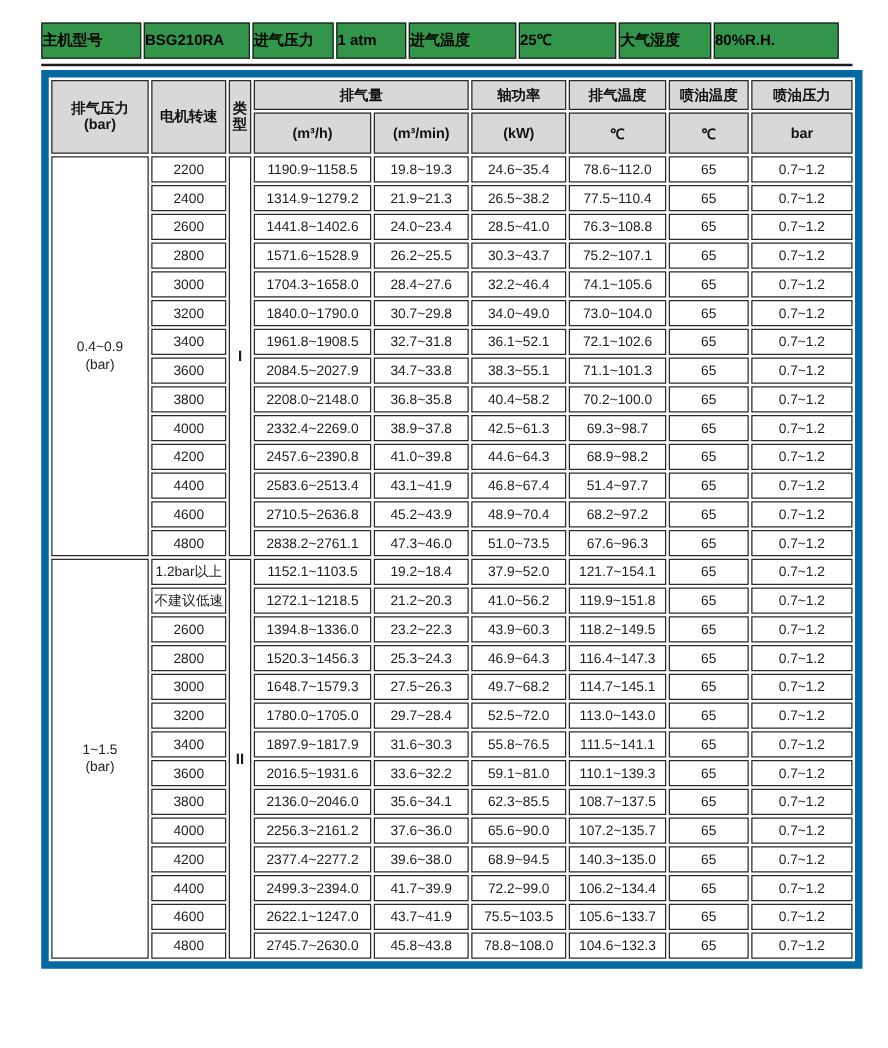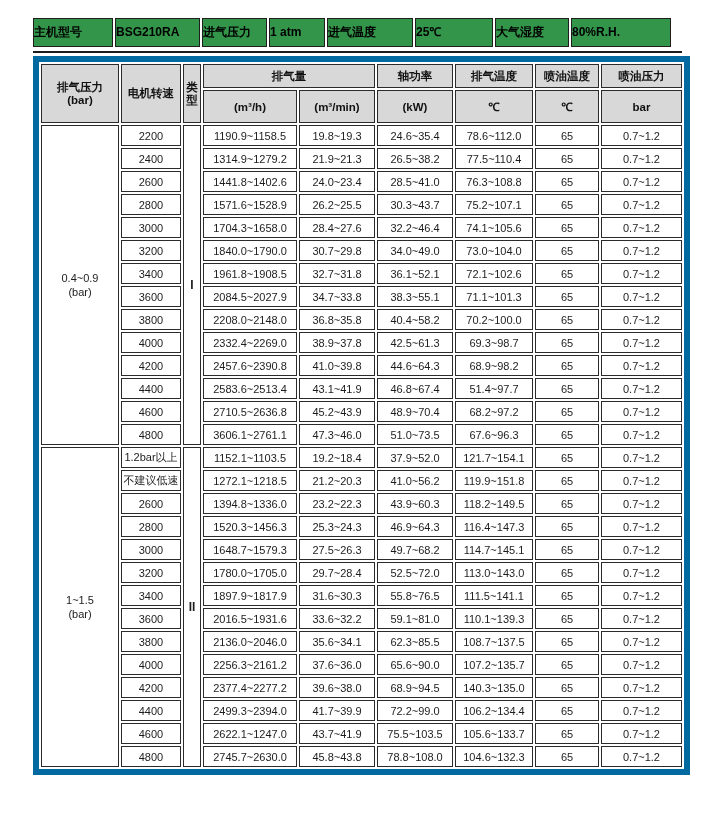--- a/index.html
+++ b/index.html
@@ -199,21 +199,21 @@
           <td>4600</td>
           <td>2710.5~2636.8</td>
           <td>45.2~43.9</td>
           <td>48.9~70.4</td>
           <td>68.2~97.2</td>
           <td>65</td>
           <td>0.7~1.2</td>
         </tr>
         <tr>
           <td>4800</td>
-          <td>3606.1~2761.1</td>
+          <td>2838.2~2761.1</td>
           <td>47.3~46.0</td>
           <td>51.0~73.5</td>
           <td>67.6~96.3</td>
           <td>65</td>
           <td>0.7~1.2</td>
         </tr>
         <tr>
           <td rowspan="14" class="pressure-cell">1~1.5<br>(bar)</td>
           <td>1.2bar以上</td>
           <td rowspan="14" class="type-cell">II</td>

